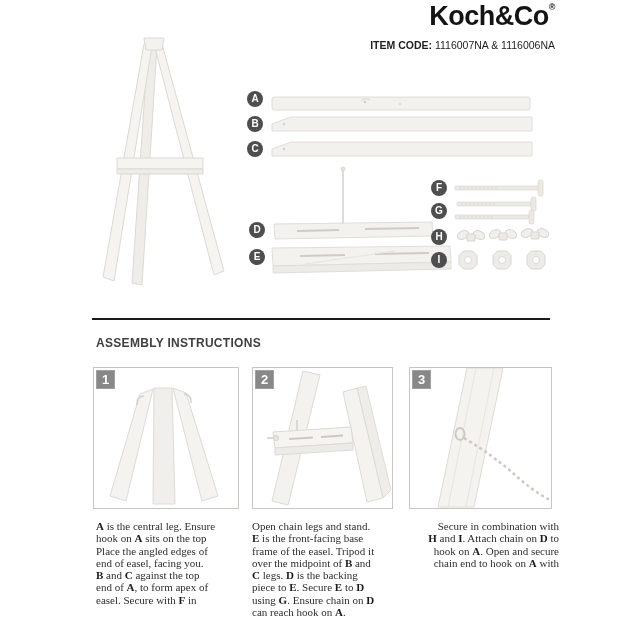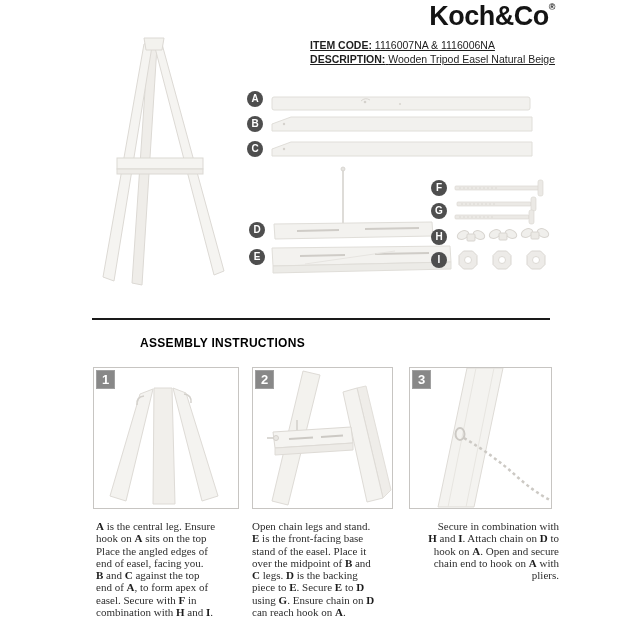--- a/index.html
+++ b/index.html
@@ -7,43 +7,43 @@
     position:relative;width:640px;height:640px;background:#ffffff;
     font-family:"Liberation Sans",sans-serif;color:#222;overflow:hidden;
   }
   
   .logo{
     position:absolute;top:1px;right:85px;
     font-weight:bold;font-size:27px;letter-spacing:-0.5px;color:#141414;white-space:nowrap;
   }
   .logo .reg{font-size:9px;font-weight:bold;vertical-align:top;position:relative;top:1px;}
   .codes{
-    position:absolute;top:39px;right:85px;text-align:left;
-    font-size:10.5px;line-height:13.5px;color:#1e1e1e;white-space:nowrap;text-decoration:underline;
+    position:absolute;top:39px;right:85px;text-align:center;
+    font-size:10.5px;line-height:13.5px;color:#1e1e1e;white-space:nowrap;
   }
   .codes b{font-weight:bold;}
   
   .easel-svg{position:absolute;left:72px;top:28px;}
   .parts-svg{position:absolute;left:245px;top:85px;}
   
   .pbadge{
     position:absolute;width:16px;height:16px;border-radius:50%;
     background:#4e4e4e;color:#fff;font-size:10px;font-weight:bold;
     text-align:center;line-height:16px;
   }
   #badge-a{left:247px;top:91px}  #badge-b{left:247px;top:116px}
   #badge-c{left:247px;top:141px} #badge-d{left:249px;top:222px}
   #badge-e{left:249px;top:249px} #badge-f{left:431px;top:180px}
   #badge-g{left:431px;top:203px} #badge-h{left:431px;top:229px}
   #badge-i{left:431px;top:252px}
   
   .rule{position:absolute;left:92px;top:318px;width:458px;height:2px;background:#1a1a1a;}
   .ai-heading{
     position:absolute;left:96px;top:336px;
-    font-size:12px;font-weight:bold;letter-spacing:0.3px;color:#000000;margin-left:44px;
+    font-size:12px;font-weight:bold;letter-spacing:0.3px;color:#404040;
   }
   
   .panel{
     position:absolute;top:367px;height:142px;border:1px solid #c7c5c2;
     background:#fff;box-sizing:border-box;
   }
   #panel-1{left:93px;width:146px;} #panel-2{left:252px;width:141px;} #panel-3{left:409px;width:143px;}
   .panel svg{position:absolute;left:0;top:0;}
   .step-num{
     position:absolute;left:2px;top:2px;width:19px;height:19px;
@@ -60,21 +60,20 @@
 </style>
 </head>
 <body>
 
 <div class="page">
 
   <div class="logo"><span>Koch&amp;Co</span><span class="reg">®</span></div>
 
   <div class="codes">
     <div><b>ITEM CODE:</b> <span>1116007NA &amp; 1116006NA</span></div>
-    <div><b>DESCRIPTION:</b> <span>Wooden Tripod Easel Natural Beige</span></div>
   </div>
 
   <svg class="easel-svg" width="170" height="262" viewBox="0 0 170 262">
     <polygon points="76,18 85,18 70,257 60,255" fill="#efede9" stroke="#dcd9d4" stroke-width="1"></polygon>
     <polygon points="72,16 81,12 42,253 31,249" fill="#f5f4f1" stroke="#dcd9d4" stroke-width="1"></polygon>
     <polygon points="81,12 90,16 152,243 142,247" fill="#f5f4f1" stroke="#dcd9d4" stroke-width="1"></polygon>
     <polygon points="72,10 92,10 90,22 74,22" fill="#f3f2ee" stroke="#dcd9d4" stroke-width="1"></polygon>
     <rect x="45" y="130" width="86" height="11" fill="#f5f4f1" stroke="#dcd9d4" stroke-width="1"></rect>
     <rect x="45" y="141" width="86" height="5" fill="#eeece8" stroke="#dcd9d4" stroke-width="1"></rect>
   </svg>
@@ -218,33 +217,31 @@
   </div>
 
   <div class="step-text" id="text-1">
       <div class="tline"><b>A</b> is the central leg. Ensure</div>
       <div class="tline">hook on <b>A</b> sits on the top</div>
       <div class="tline">Place the angled edges of</div>
       <div class="tline">end of easel, facing you.</div>
       <div class="tline"><b>B</b> and <b>C</b> against the top</div>
       <div class="tline">end of <b>A</b>, to form apex of</div>
       <div class="tline">easel. Secure with <b>F</b> in</div>
-      <div class="tline">combination with <b>H</b> and <b>I</b>.</div>
     </div>
   <div class="step-text" id="text-2">
       <div class="tline">Open chain legs and stand.</div>
       <div class="tline"><b>E</b> is the front-facing base</div>
-      <div class="tline">stand of the easel. Place it</div>
+      <div class="tline">frame of the easel. Tripod it</div>
       <div class="tline">over the midpoint of <b>B</b> and</div>
       <div class="tline"><b>C</b> legs. <b>D</b> is the backing</div>
       <div class="tline">piece to <b>E</b>. Secure <b>E</b> to <b>D</b></div>
       <div class="tline">using <b>G</b>. Ensure chain on <b>D</b></div>
       <div class="tline">can reach hook on <b>A</b>.</div>
     </div>
   <div class="step-text" id="text-3">
       <div class="tline">Secure in combination with</div>
       <div class="tline"><b>H</b> and <b>I</b>. Attach chain on <b>D</b> to</div>
       <div class="tline">hook on <b>A</b>. Open and secure</div>
       <div class="tline">chain end to hook on <b>A</b> with</div>
-      <div class="tline">pliers.</div>
     </div>
 
 </div>
 
 </body></html>

